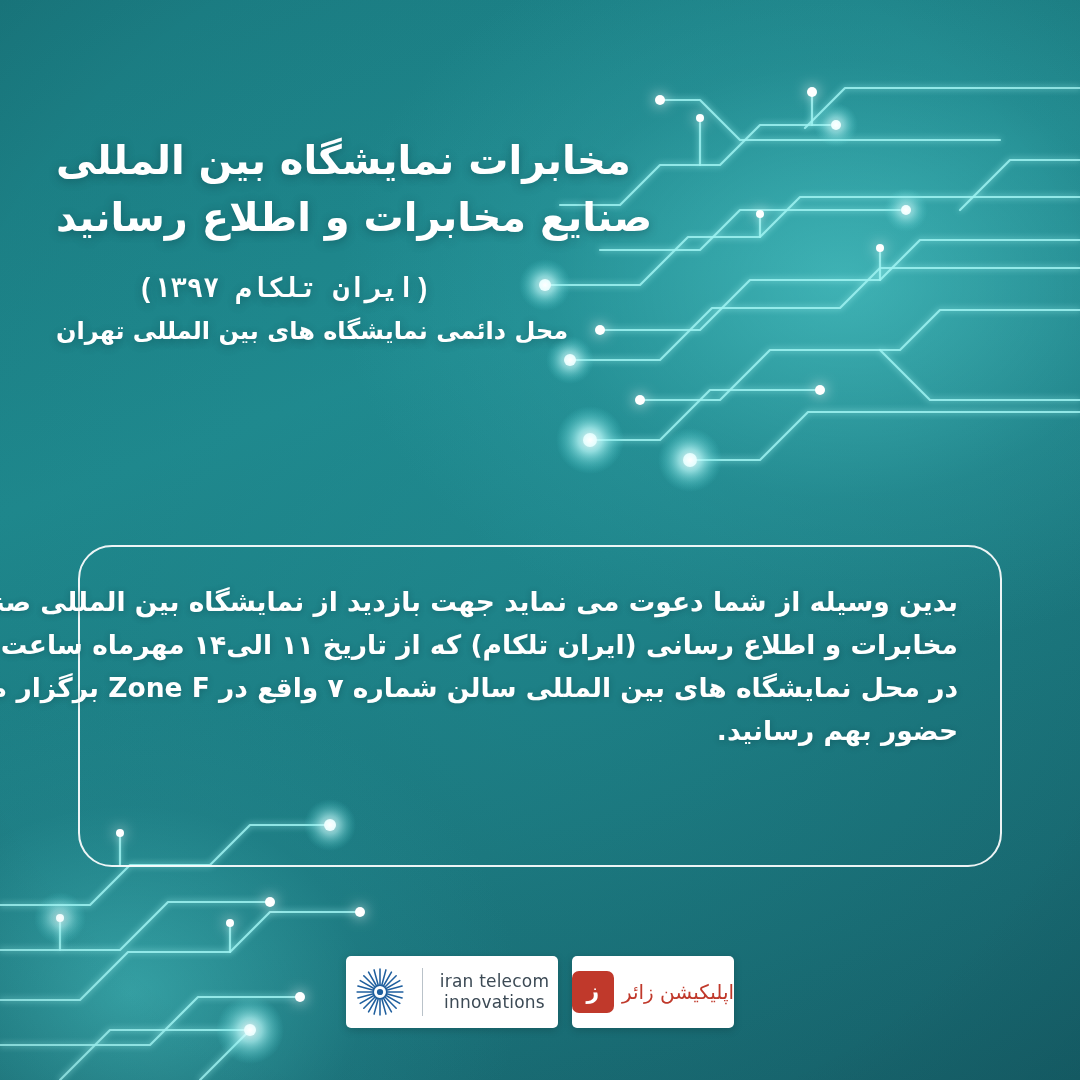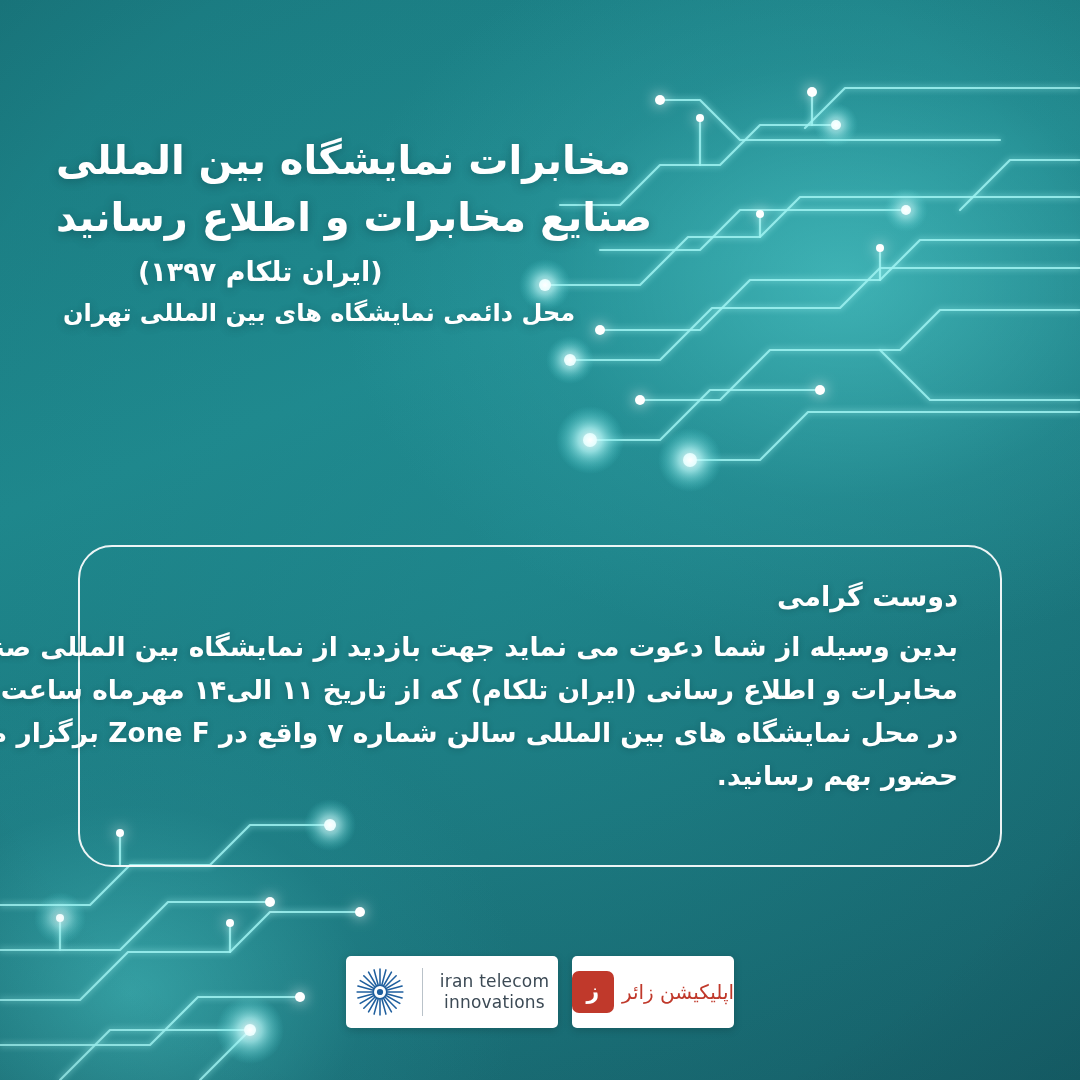--- a/index.html
+++ b/index.html
@@ -52,35 +52,35 @@
     font-weight:bold;
     line-height:1.42;
     letter-spacing:-0.5px;
     text-shadow: 0 2px 10px rgba(0,40,45,0.35);
     white-space: nowrap;
   }
   .title-sub {
     color:#ffffff;
     font-size:27px;
     font-weight:bold;
-    margin-top:10px;
+    margin-top:26px;
     margin-right:0;
     text-shadow: 0 2px 8px rgba(0,40,45,0.3);
     text-align:left;
     padding-left:82px;
+    font-family:Liberation Mono, monospace;
   }
   .title-venue {
     color:#ffffff;
     font-size:24px;
     font-weight:bold;
     margin-top:12px;
     text-shadow: 0 2px 8px rgba(0,40,45,0.3);
     text-align:left;
     white-space:nowrap;
-    margin-left:7px;
   }
 
   
   .card {
     position:absolute;
     left:78px;
     top:545px;
     width:924px;
     height:322px;
     border:2.5px solid rgba(255,255,255,0.92);
@@ -255,21 +255,20 @@
 <div class="header">
   <div class="header-inner">
     <div class="title-l1">مخابرات نمایشگاه بین المللی</div>
     <div class="title-l2">صنایع مخابرات و اطلاع رسانید</div>
     <div class="title-sub">(ایران تلکام ۱۳۹۷)</div>
     <div class="title-venue">محل دائمی نمایشگاه های بین المللی تهران</div>
   </div>
 </div>
 
 <div class="card">
-  <div class="card-greeting">دوست گرامی</div>
   <div class="card-body">
     <div class="card-line">بدین وسیله از شما دعوت می نماید جهت بازدید از نمایشگاه بین المللی صنایع</div>
     <div class="card-line">مخابرات و اطلاع رسانی (ایران تلکام) که از تاریخ ۱۱ الی۱۴ مهرماه ساعت ۹ الی ۱۷</div>
     <div class="card-line">در محل نمایشگاه های بین المللی سالن شماره ۷ واقع در Zone F برگزار می گردد،</div>
     <div class="card-line card-last">حضور بهم رسانید.</div>
   </div>
 </div>
 
 <div class="logos">
 

